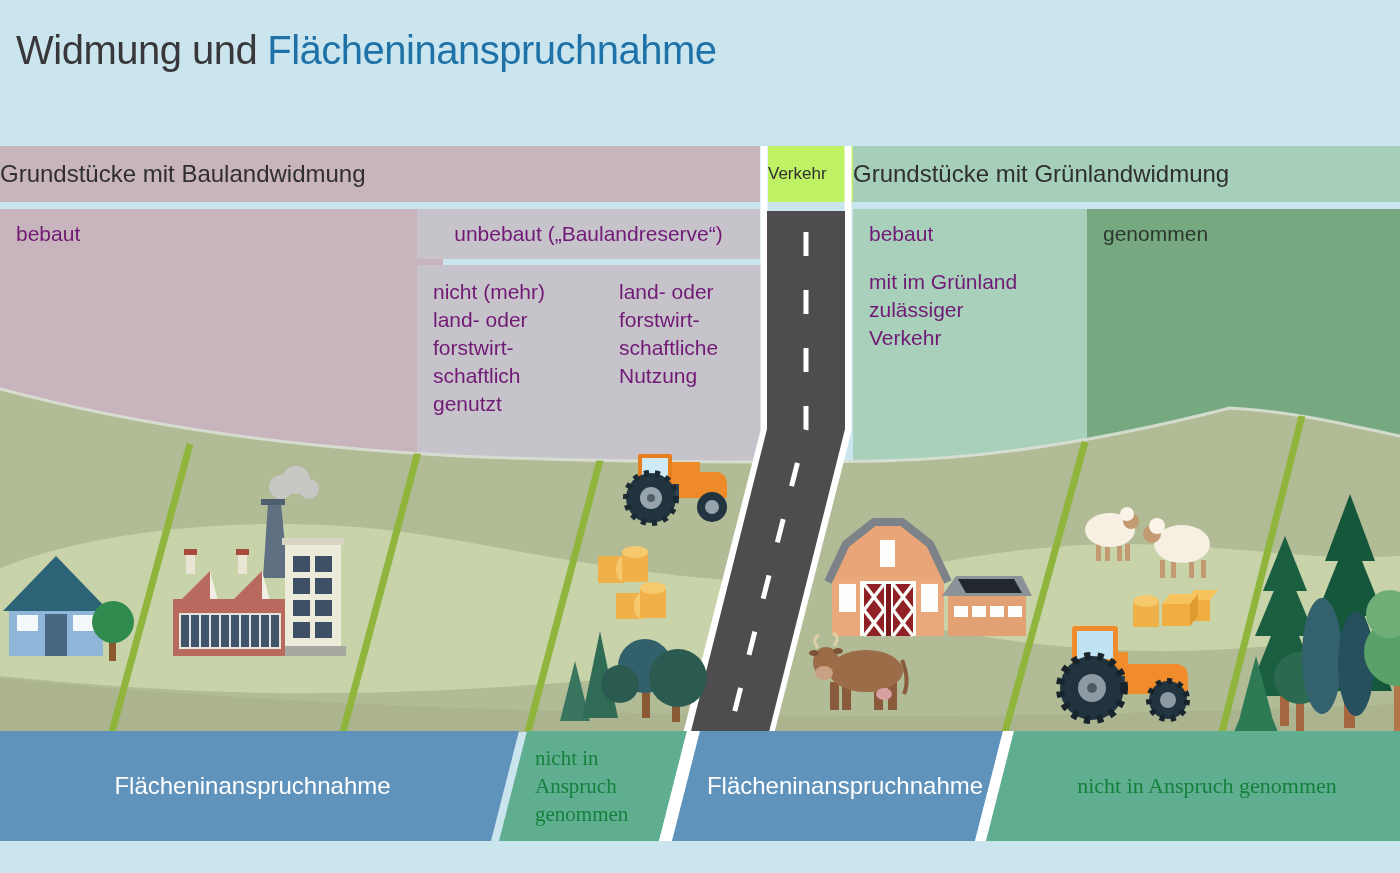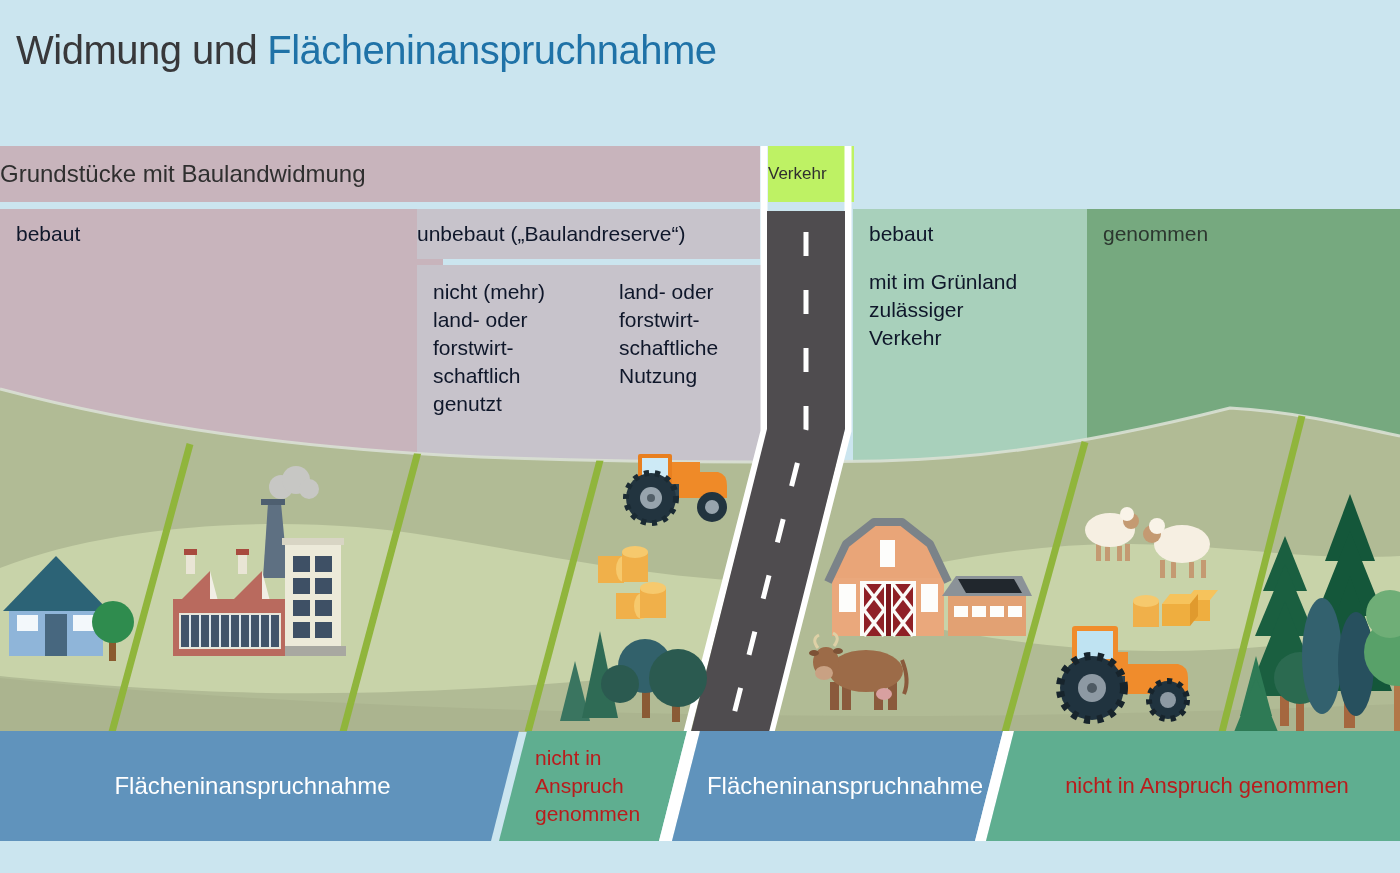--- a/index.html
+++ b/index.html
@@ -7,54 +7,57 @@
          font-family:"Liberation Sans","DejaVu Sans",sans-serif;color:#333;margin-top:16px;}
   .abs{position:absolute;}
   .title{top:12px;left:16px;font-size:40px;letter-spacing:-0.5px;white-space:nowrap;}
   .title .t-black{color:#38383a;}
   .title .t-blue{color:#1f72a7;margin-left:10px;}
   .hdr{top:130px;height:56px;display:flex;align-items:center;justify-content:flex-start;
        font-size:24px;color:#2f2f2f;z-index:1;}
   .hdr-bauland{left:0;width:760px;background:#c8b4bc;}
   .hdr-verkehr{left:768px;width:86px;background:#bef264;font-size:17px;}
   .hdr-gruen{left:853px;width:547px;background:#a5cfb8;}
-  .zone{z-index:1;font-size:21px;color:#0f172a;}
+  .zone{z-index:1;font-size:21px;color:#701a75;}
   .z-pad{padding:13px 16px;}
   .pink-bebaut{top:193px;left:0;width:411px;height:257px;background:#c8b4bc;}
   .lilac-hdr{top:193px;left:417px;width:343px;height:50px;background:#c7c3cb;
-             display:flex;align-items:center;justify-content:flex-start;}
+             display:flex;align-items:center;justify-content:center;}
   .lilac-a{top:249px;left:417px;width:180px;height:200px;background:#c7c3cb;}
   .lilac-b{top:249px;left:603px;width:157px;height:200px;background:#c7c3cb;}
   .green-bebaut{top:193px;left:853px;width:228px;height:260px;background:#a8d0bb;}
   .green-unbebaut{top:193px;left:1087px;width:313px;height:240px;background:#76a97f;color:#2c372f;}
   .pre{white-space:pre-line;font-size:21px;line-height:28px;}
   .detail{margin-top:22px;}
   .svg-layer{top:0;left:0;z-index:5;pointer-events:none;}
   .bar-label{top:715px;height:110px;display:flex;align-items:center;z-index:10;}
   .bar-white{color:#ffffff;font-size:24px;justify-content:center;}
-  .bar-dark{color:#b91c1c;}
+  .bar-dark{color:#15803d;font-family:Liberation Serif, serif;}
   .bl-1{left:0;width:505px;}
   .bl-g1{left:535px;width:140px;font-size:21px;line-height:28px;}
   .bl-3{left:700px;width:290px;}
   .bl-g2{left:1014px;width:386px;font-size:22px;justify-content:center;}
 </style>
 </head>
 <body>
 
 <div class="stage">
 
   <div class="abs title">
     <span class="t-black">Widmung und</span><span class="t-blue">Flächeninanspruchnahme</span>
   </div>
 
   <div class="abs hdr hdr-bauland">
     <span>Grundstücke mit Baulandwidmung</span>
   </div>
   <div class="abs hdr hdr-verkehr">
     <span>Verkehr</span>
+  </div>
+  <div class="abs hdr hdr-gruen">
+    <span>Grundstücke mit Grünlandwidmung</span>
   </div>
 
   <div class="abs zone pink-bebaut z-pad">
     <span>bebaut</span>
   </div>
   <div class="abs zone lilac-hdr">
     <span>unbebaut („Baulandreserve“)</span>
   </div>
   <div class="abs zone lilac-a z-pad">
     <div class="pre">nicht (mehr)

